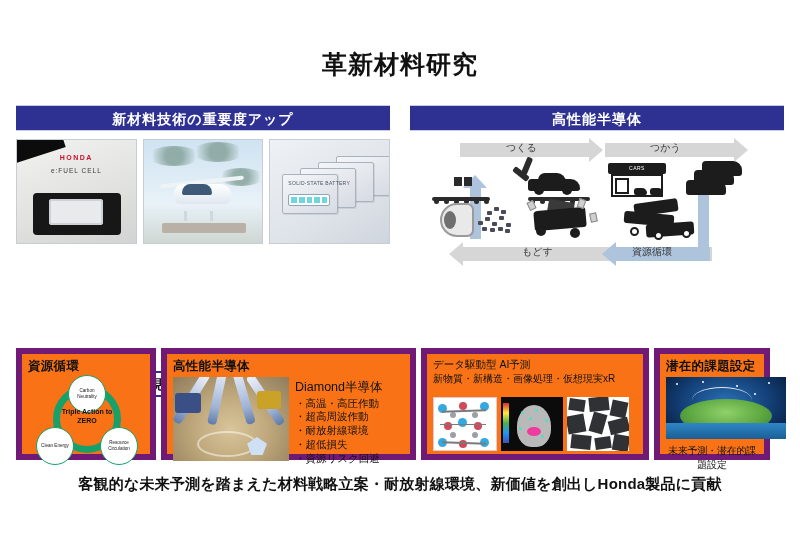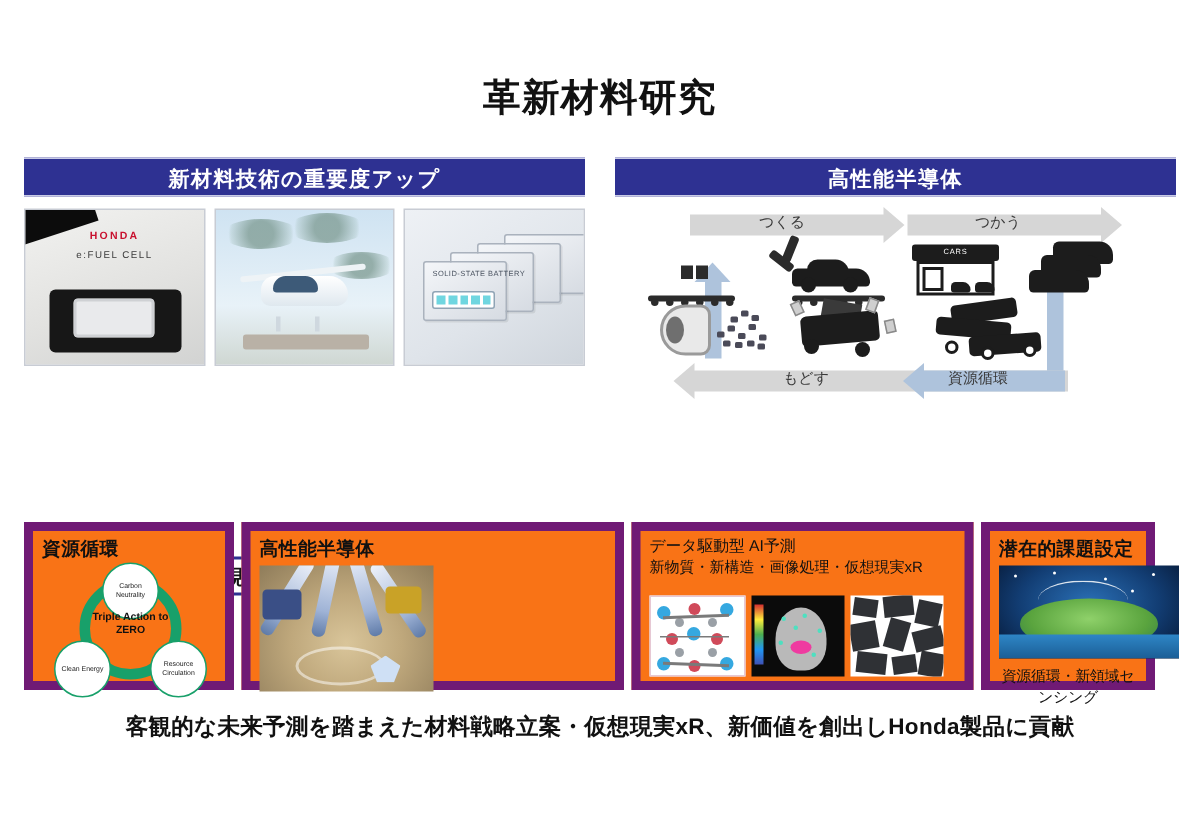--- a/index.html
+++ b/index.html
@@ -624,20 +624,30 @@
       <div class="row">
         <div class="semi-img">
           <div class="probe pr1"></div>
           <div class="probe pr2"></div>
           <div class="probe pr3"></div>
           <div class="probe pr4"></div>
           <div class="block"></div>
           <div class="block2"></div>
           <div class="halo"></div>
           <div class="gem"></div>
+        </div>
+        <div class="semi-txt">
+          <div class="hdr">Diamond半導体</div>
+          <ul>
+            <li>・高温・高圧作動</li>
+            <li>・超高周波作動</li>
+            <li>・耐放射線環境</li>
+            <li>・超低損失</li>
+            <li>・資源リスク回避</li>
+          </ul>
         </div>
       </div>
     </div>
 
     <div class="panel p3">
       <div class="mi-sub1">データ駆動型 AI予測</div>
       <div class="mi-sub2">新物質・新構造・画像処理・仮想現実xR</div>
       <div class="mi-imgs">
 
         <div class="mi-lattice">
@@ -690,20 +700,20 @@
       <div class="art">
         <span class="spark" style="left:10px;top:6px;"></span>
         <span class="spark" style="left:36px;top:4px;"></span>
         <span class="spark" style="left:70px;top:8px;"></span>
         <span class="spark" style="left:102px;top:5px;"></span>
         <span class="spark" style="left:88px;top:16px;"></span>
         <div class="arc"></div>
         <div class="isle"></div>
         <div class="sea"></div>
       </div>
-      <div class="cap">資源循環・新領域センシング</div>
+      <div class="cap">未来予測・潜在的課題設定</div>
     </div>
 
   </div>
 
-  <div class="bottom-line">客観的な未来予測を踏まえた材料戦略立案・仮想現実xR、新価値を創出しHonda製品に貢献</div>
+  <div class="bottom-line">客観的な未来予測を踏まえた材料戦略立案・耐放射線環境、新価値を創出しHonda製品に貢献</div>
 
 </div>
 
 </body></html>

